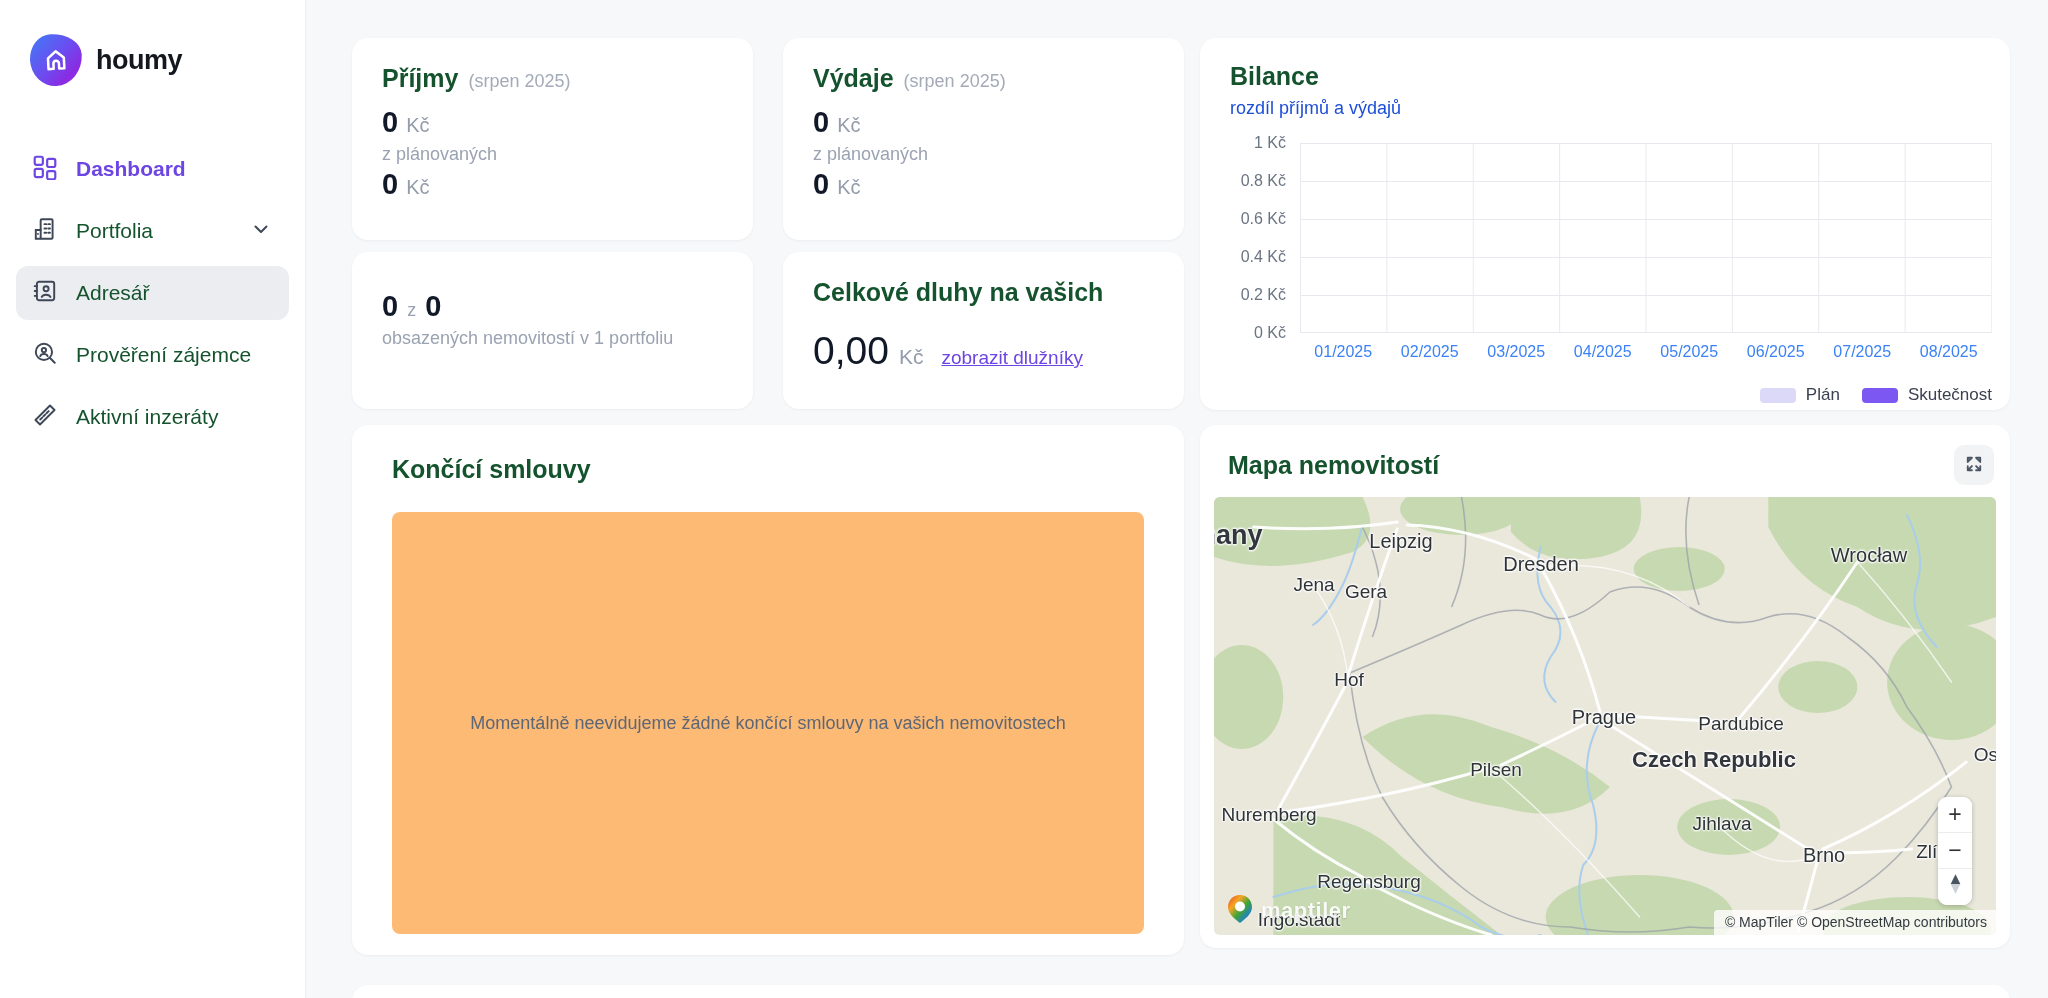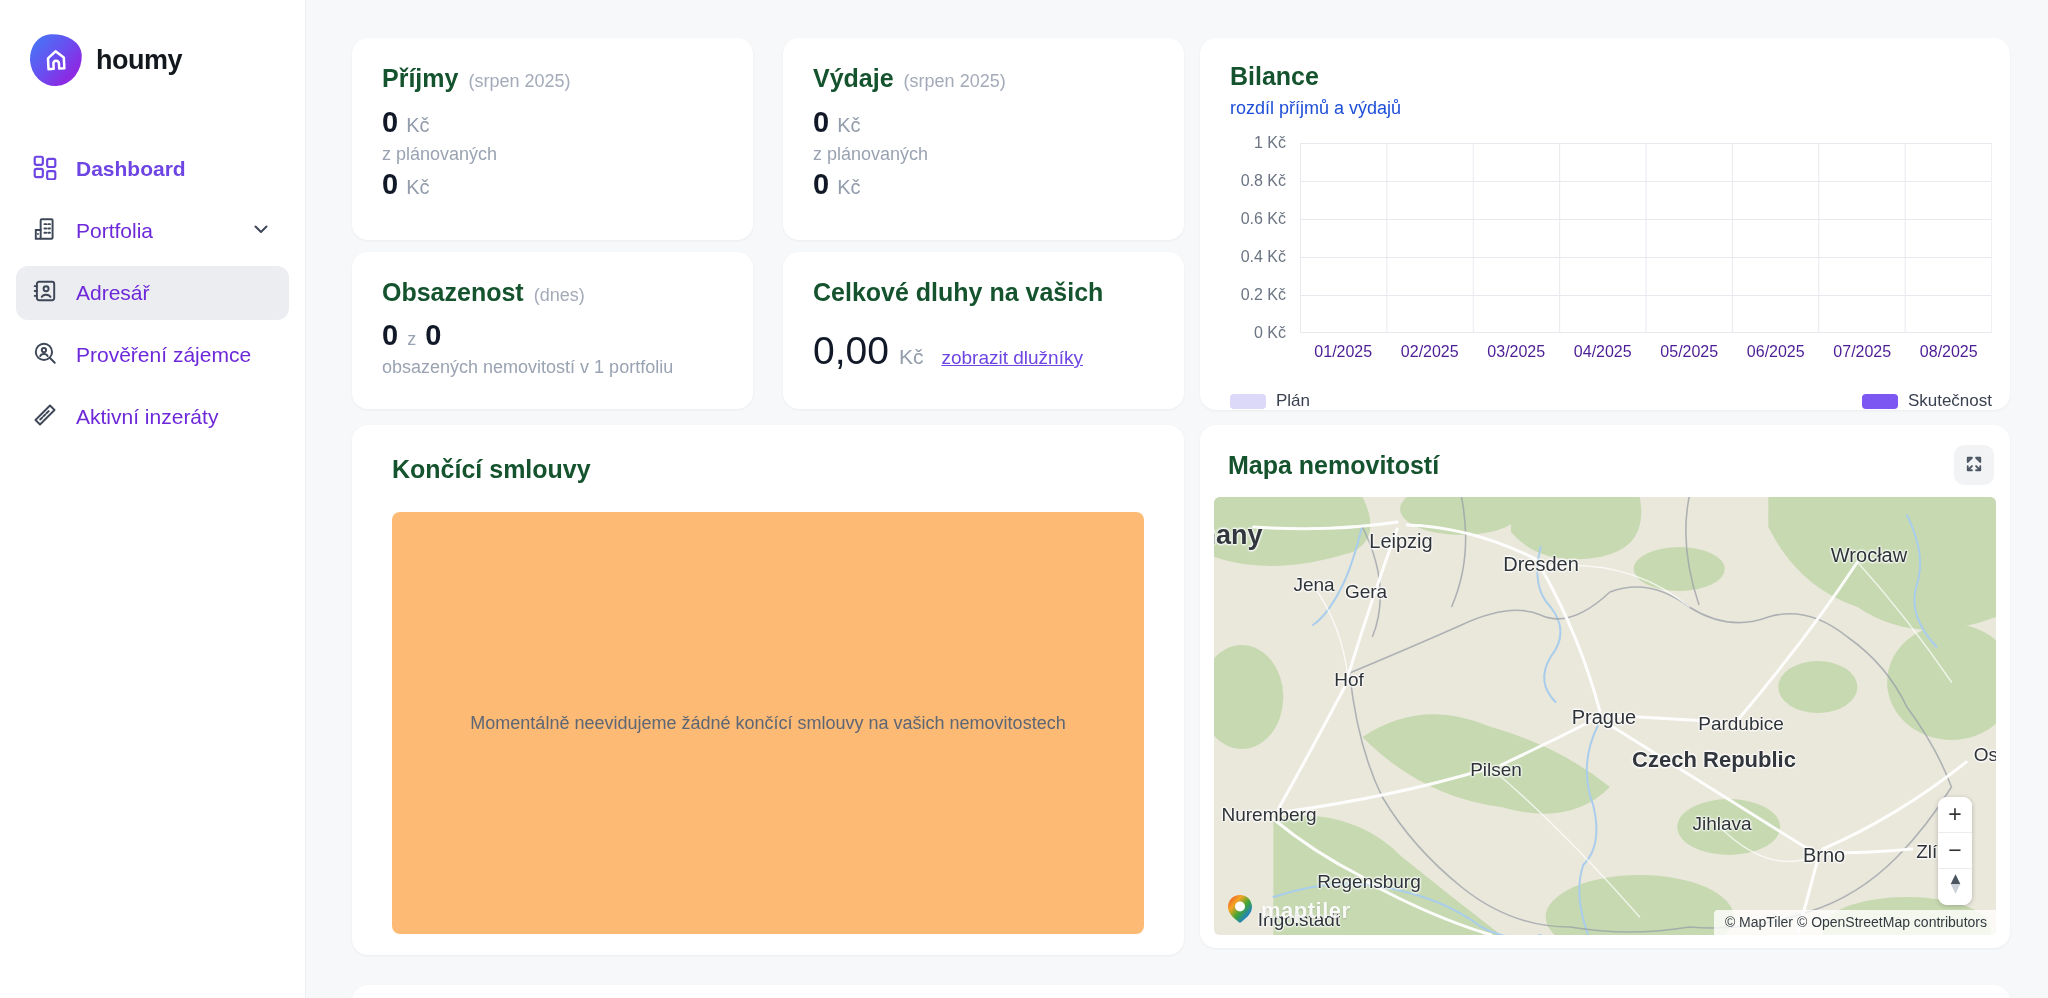--- a/index.html
+++ b/index.html
@@ -18,21 +18,21 @@
     width:52px; height:52px; flex:0 0 52px;
     background:linear-gradient(135deg,#3f7df6 0%,#6a4ef0 48%,#8a2be2 78%,#a832e8 100%);
     border-radius:42% 58% 52% 48% / 48% 42% 58% 52%;
     transform:rotate(-3deg);
     display:flex; align-items:center; justify-content:center;
   }
   .brand-name { font-size:27px; font-weight:700; color:#13181f; letter-spacing:-.5px; }
   .nav { margin-top:56px; padding:0 16px; display:flex; flex-direction:column; gap:8px; }
   .nav-item {
     display:flex; align-items:center; gap:18px; height:54px; padding:0 16px;
-    border-radius:12px; cursor:pointer; color:#6d28d9;
+    border-radius:12px; cursor:pointer; color:#14532d;
   }
   .nav-item .nlabel { font-size:21px; font-weight:500; }
   .nav-item svg { stroke:#3e4757; }
   .nav-item.accent { color:#6d45e3; }
   .nav-item.accent svg { stroke:#6d45e3; }
   .nav-item.accent .nlabel { color:#6d45e3; font-weight:600; }
   .nav-item.selected { background:#ecedf1; }
   .chevron { margin-left:auto; }
 
   
@@ -80,22 +80,22 @@
   }
   .plot {
     height:190px; border-right:1px solid #eef0f3;
     background-image:
       linear-gradient(to right,#e7e9ee 1px,transparent 1px),
       linear-gradient(#e7e9ee 1px,transparent 1px),
       linear-gradient(to top,#e7e9ee 1px,transparent 1px);
     background-size:calc(100%/8) 100%, 100% calc(100%/5), 100% 100%;
   }
   .x-axis { grid-column:2; display:flex; margin-top:10px; }
-  .xtick { flex:1; text-align:center; font-size:16px; color:#4c1d95; }
-  .legend { grid-column:1 / -1; display:flex; justify-content:space-between; gap:22px; margin-top:30px; }
+  .xtick { flex:1; text-align:center; font-size:16px; color:#3b82f6; }
+  .legend { grid-column:1 / -1; display:flex; justify-content:flex-end; gap:22px; margin-top:24px; }
   .lg-item { display:flex; align-items:center; gap:10px; font-size:17px; color:#3a4150; }
   .swatch { width:36px; height:15px; border-radius:4px; display:inline-block; }
 
   
   .contracts-card { height:530px; padding:30px 40px; }
   .empty-box {
     margin-top:28px; height:422px; background:#fdba74; border-radius:8px;
     display:flex; align-items:center; justify-content:center;
   }
   .empty-box span { font-size:18px; color:#5d6675; }
@@ -242,24 +242,20 @@
           </div>
           <div class="muted tight">z plánovaných</div>
           <div class="big-val tight">
             <span class="num">0</span>
             <span class="cur">Kč</span>
           </div>
         </div>
       </div>
       <div class="grid2 row2">
         <div class="card stat-card">
-          <div class="title-row">
-            <h3>Obsazenost</h3>
-            <span class="period">(dnes)</span>
-          </div>
           <div class="occ-val">
             <span class="num">0</span>
             <span class="sep">z</span>
             <span class="num">0</span>
           </div>
           <div class="muted tight">obsazených nemovitostí v 1 portfoliu</div>
         </div>
         <div class="card stat-card">
           <div class="title-row">
             <h3>Celkové dluhy na vašich</h3>

